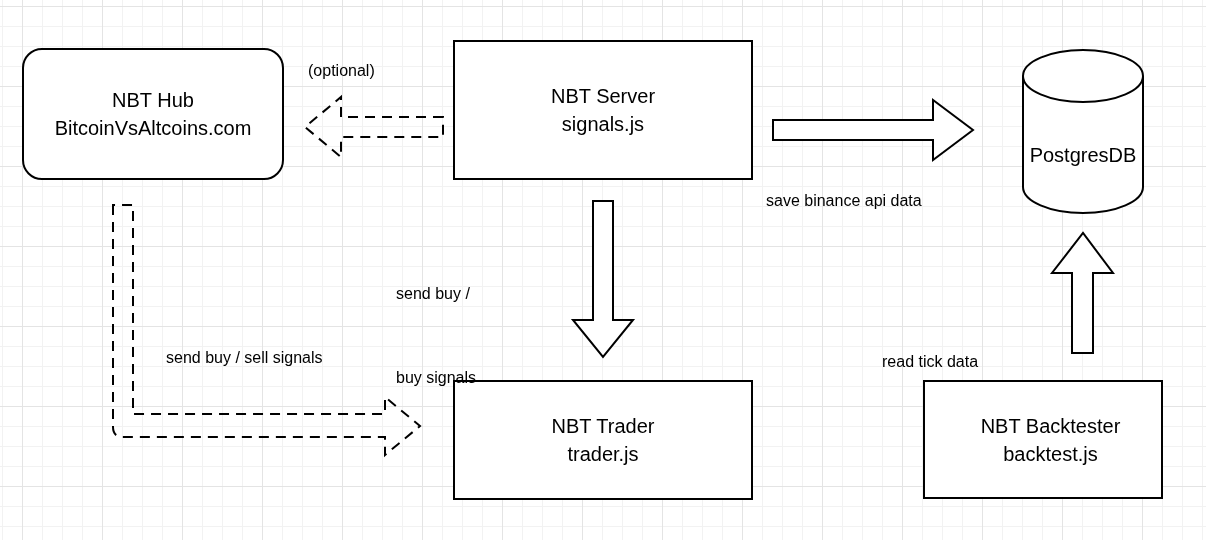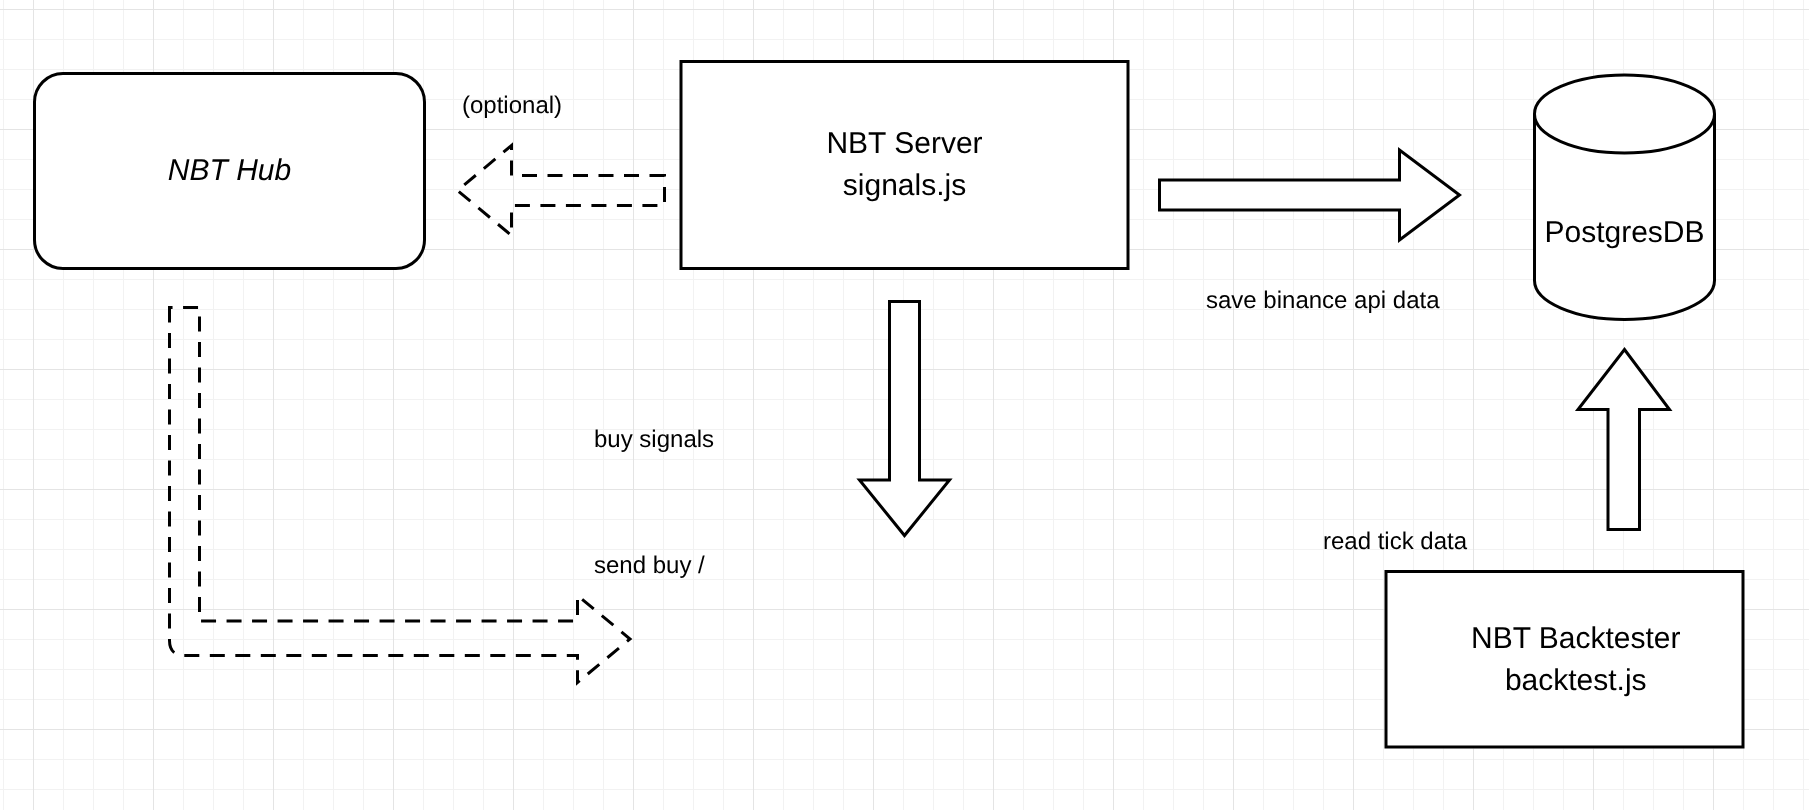--- a/index.html
+++ b/index.html
@@ -35,21 +35,21 @@
     border: 2px solid #000000;
     background: #ffffff;
     display: flex;
     flex-direction: column;
     align-items: center;
     justify-content: center;
     text-align: center;
     font-size: 20px;
     line-height: 28px;
   }
-  .node.rounded { border-radius: 20px; font-style: italic; }
+  .node.rounded { border-radius: 20px; }
   .cyl-text {
     position: absolute;
     display: flex;
     align-items: center;
     justify-content: center;
     text-align: center;
     font-size: 20px;
     line-height: 27px;
   }
   .edge-label {
@@ -77,43 +77,49 @@
     <path d="M1072,353 L1072,273 L1052,273 L1083,233 L1113,273 L1093,273 L1093,353 Z" fill="#ffffff" stroke="#000000" stroke-width="2"></path>
 
     <g>
       <path d="M1023,76 A60,26 0 0 1 1143,76 L1143,187 A60,26 0 0 1 1023,187 Z" fill="#ffffff" stroke="#000000" stroke-width="2"></path>
       <path d="M1023,76 A60,26 0 0 0 1143,76" fill="none" stroke="#000000" stroke-width="2"></path>
     </g>
   </svg>
 
   <div class="node rounded" style="left:22px; top:48px; width:262px; height:132px;">
     <div>NBT Hub</div>
+    <div>BitcoinVsAltcoins.com</div>
   </div>
 
   <div class="node" style="left:453px; top:40px; width:300px; height:140px;">
     <div>NBT Server</div>
     <div>signals.js</div>
   </div>
 
   <div class="cyl-text" style="left:1023px; top:118px; width:120px; height:75px;">
     <div>Postgres</div>
     <div>DB</div>
   </div>
 
+  <div class="node" style="left:453px; top:380px; width:300px; height:120px;">
+    <div>NBT Trader</div>
+    <div>trader.js</div>
+  </div>
 
   <div class="node" style="left:923px; top:380px; width:240px; height:119px;padding-left:15px;">
     <div>NBT Backtester</div>
     <div>backtest.js</div>
   </div>
 
   <div class="edge-label" style="left:308px; top:57px;">(optional)</div>
 
   <div class="edge-label" style="left:396px; top:224px;">
+    <div>send buy /</div>
     <div>buy signals</div>
-    <div>send buy /</div>
   </div>
 
+  <div class="edge-label" style="left:166px; top:344px;">send buy / sell signals</div>
 
-  <div class="edge-label" style="left:766px; top:187px;margin-left:38px;">save binance api data</div>
+  <div class="edge-label" style="left:766px; top:187px;">save binance api data</div>
 
   <div class="edge-label" style="left:882px; top:304px;margin-top:44px;">read tick data</div>
 
 </div>
 
 </body></html>

